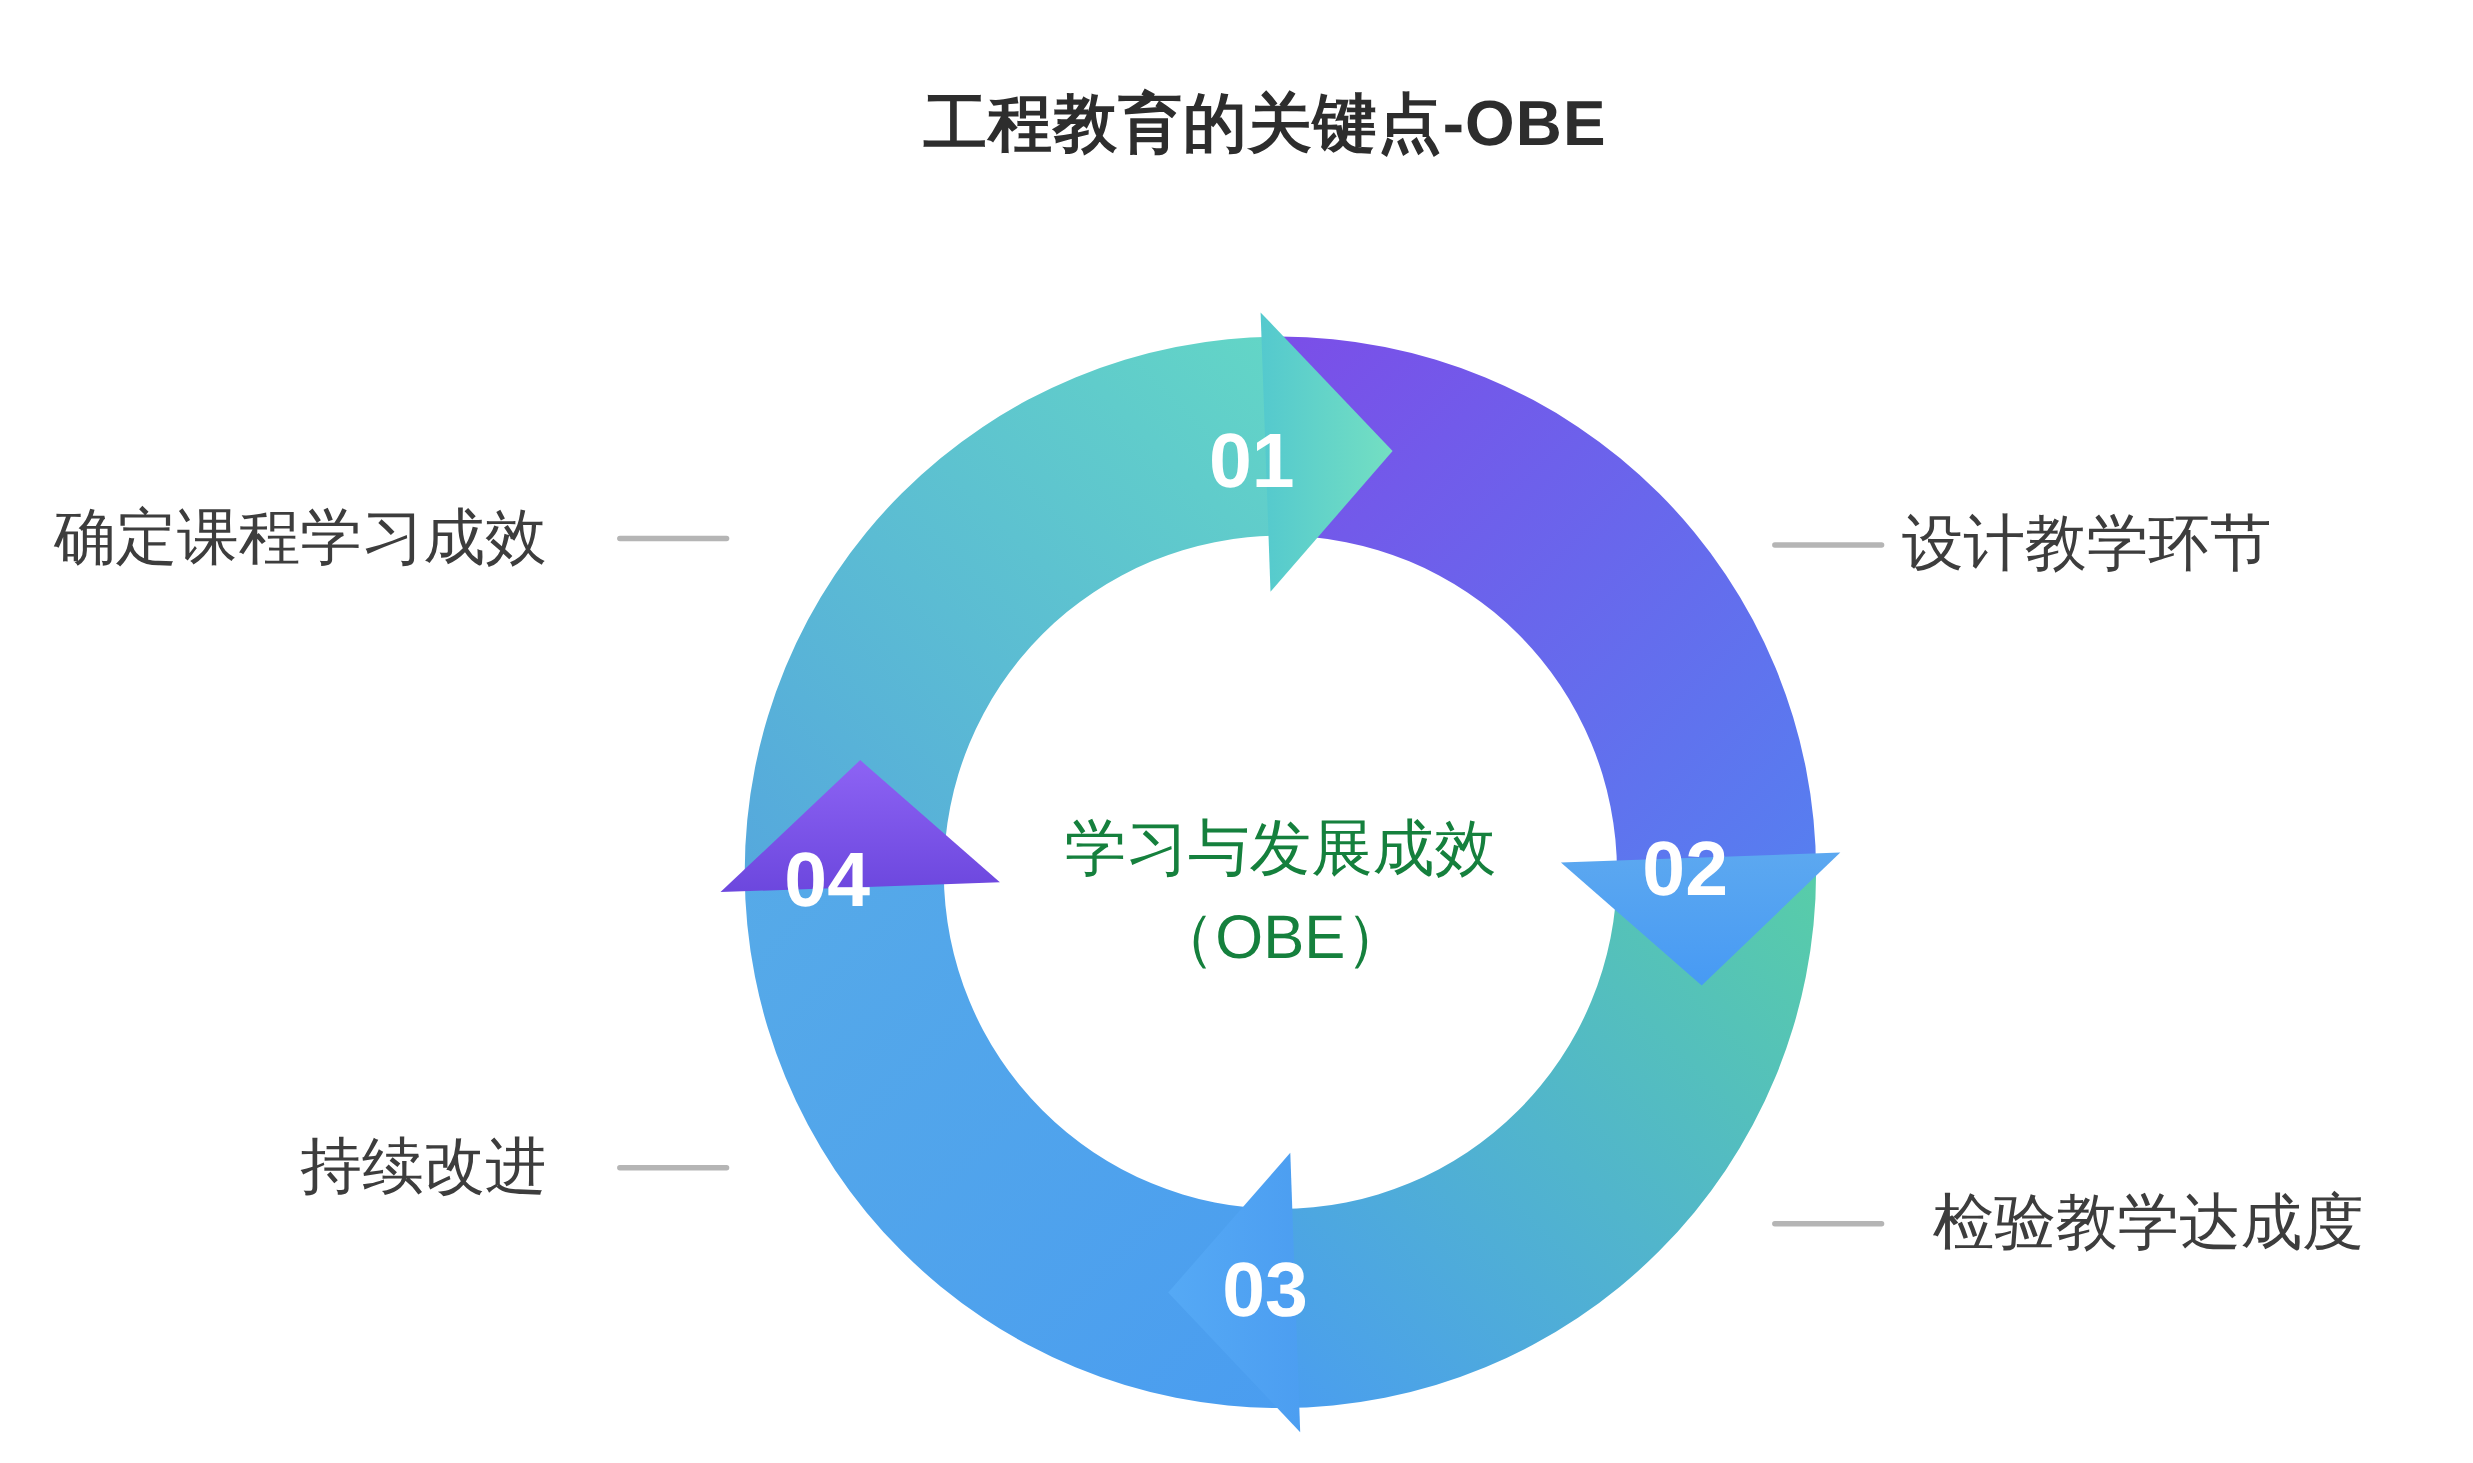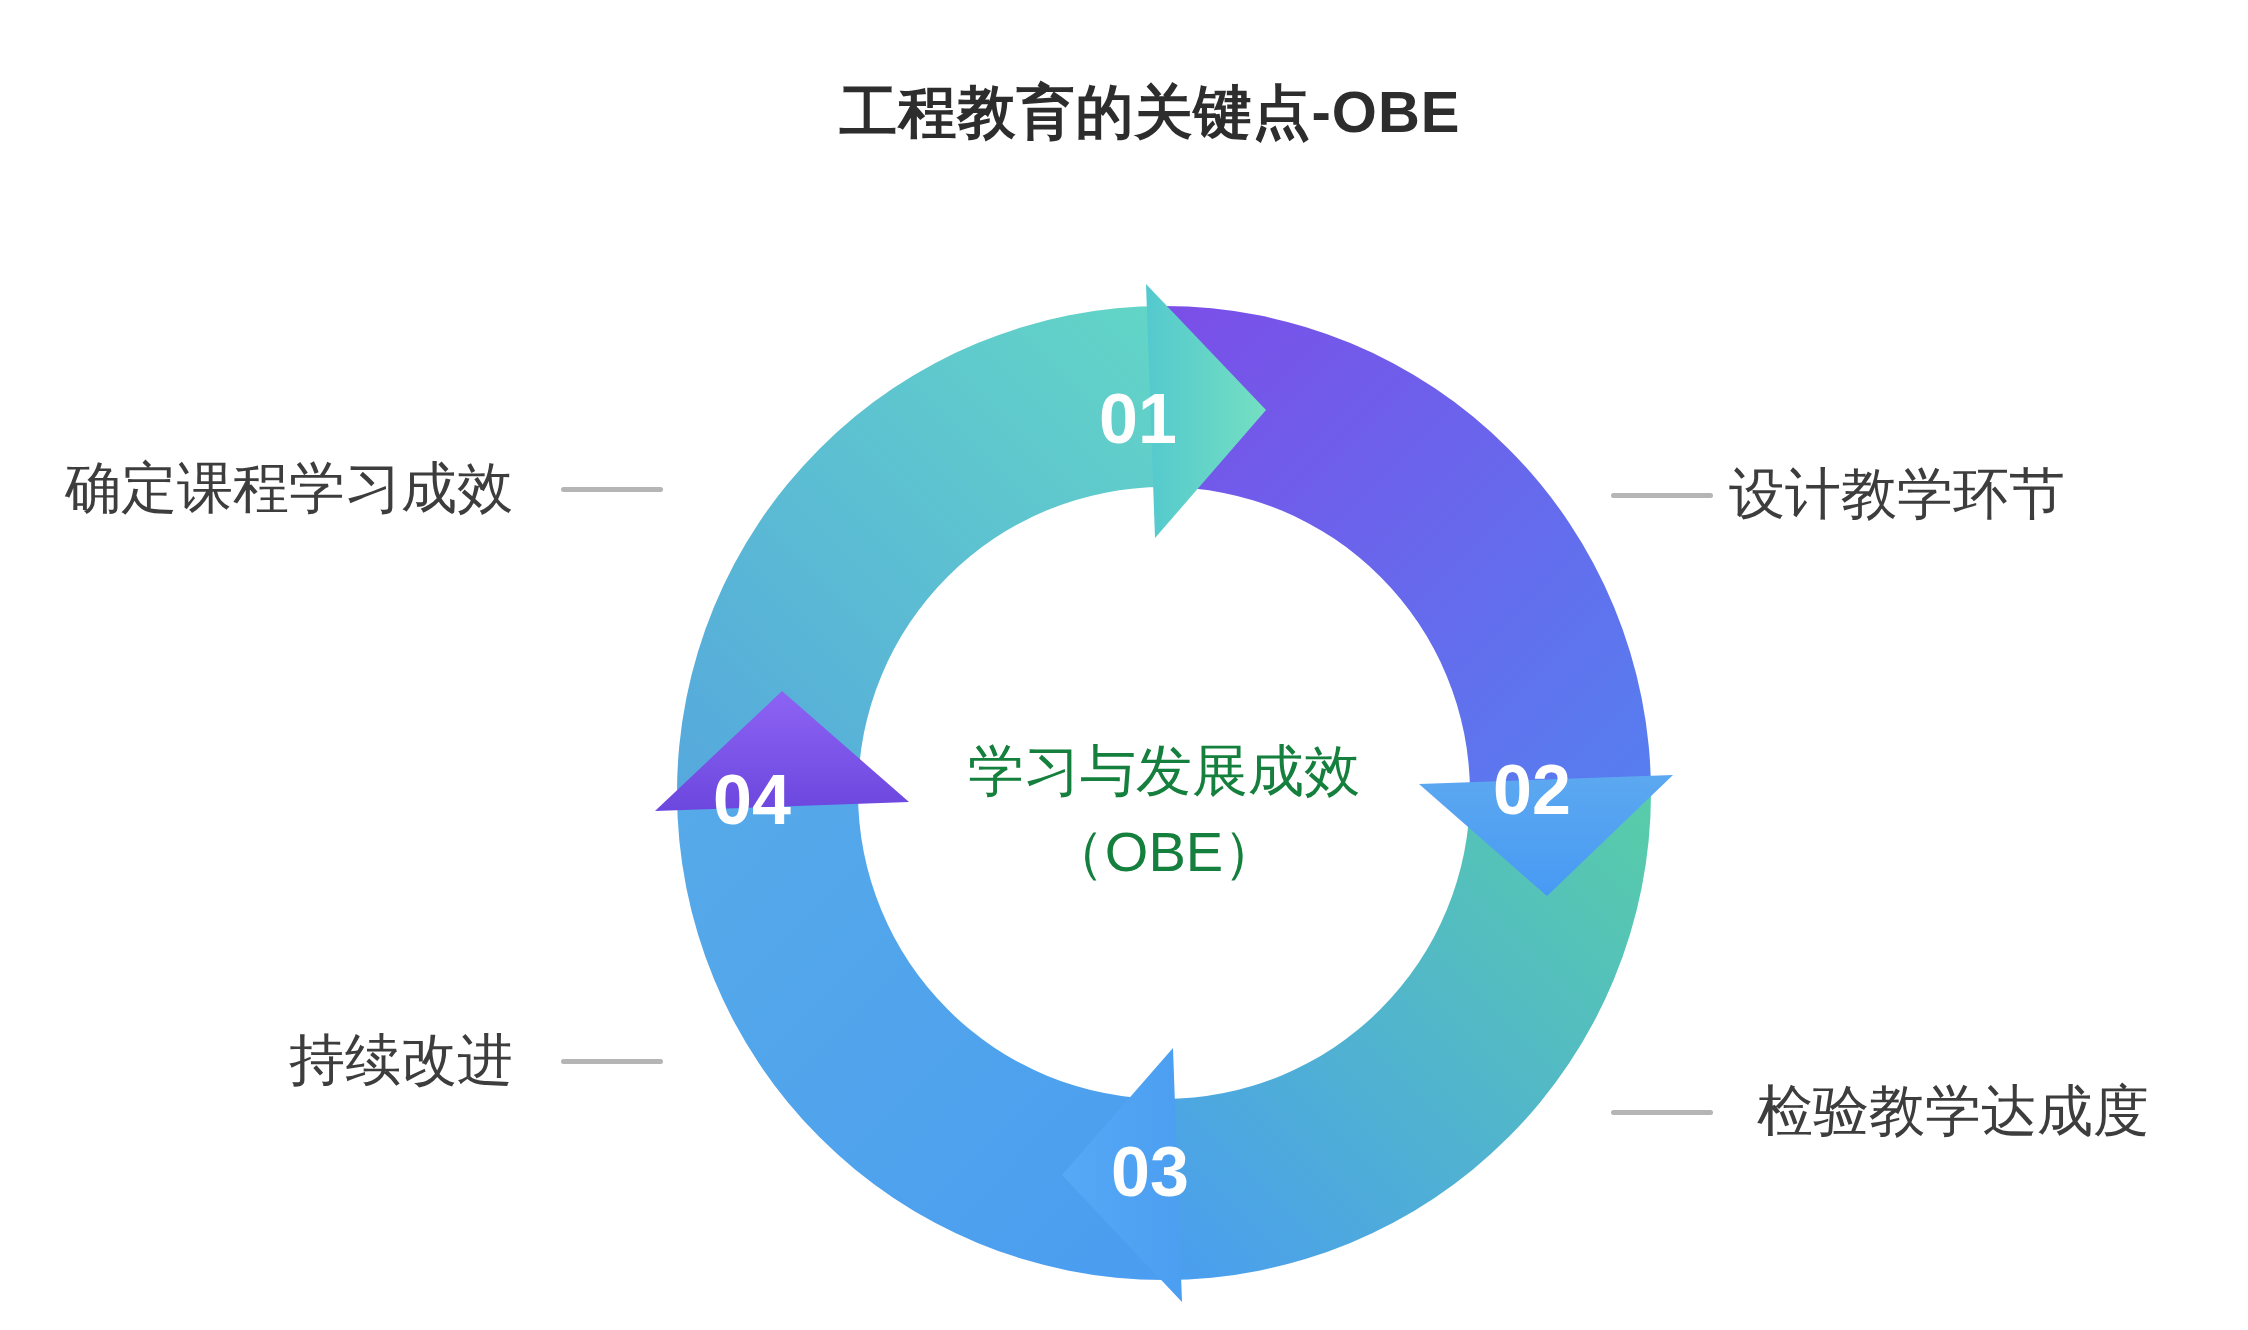--- a/index.html
+++ b/index.html
@@ -32,21 +32,21 @@
   }
   .callout {
     position: absolute;
     display: flex;
     align-items: center;
     color: #3d3d3d;
     font-size: 56px;
     white-space: nowrap;
     transform: translateY(-50%);
   }
-  .callout.left  { gap: 48px; }
+  .callout.left  { gap: 64px; }
   .callout.right { gap: 44px; }
   .connector {
     width: 102px;
     height: 5px;
     background: #b5b5b5;
     border-radius: 3px;
   }
   .center-label {
     position: absolute;
     left: 1164px;

